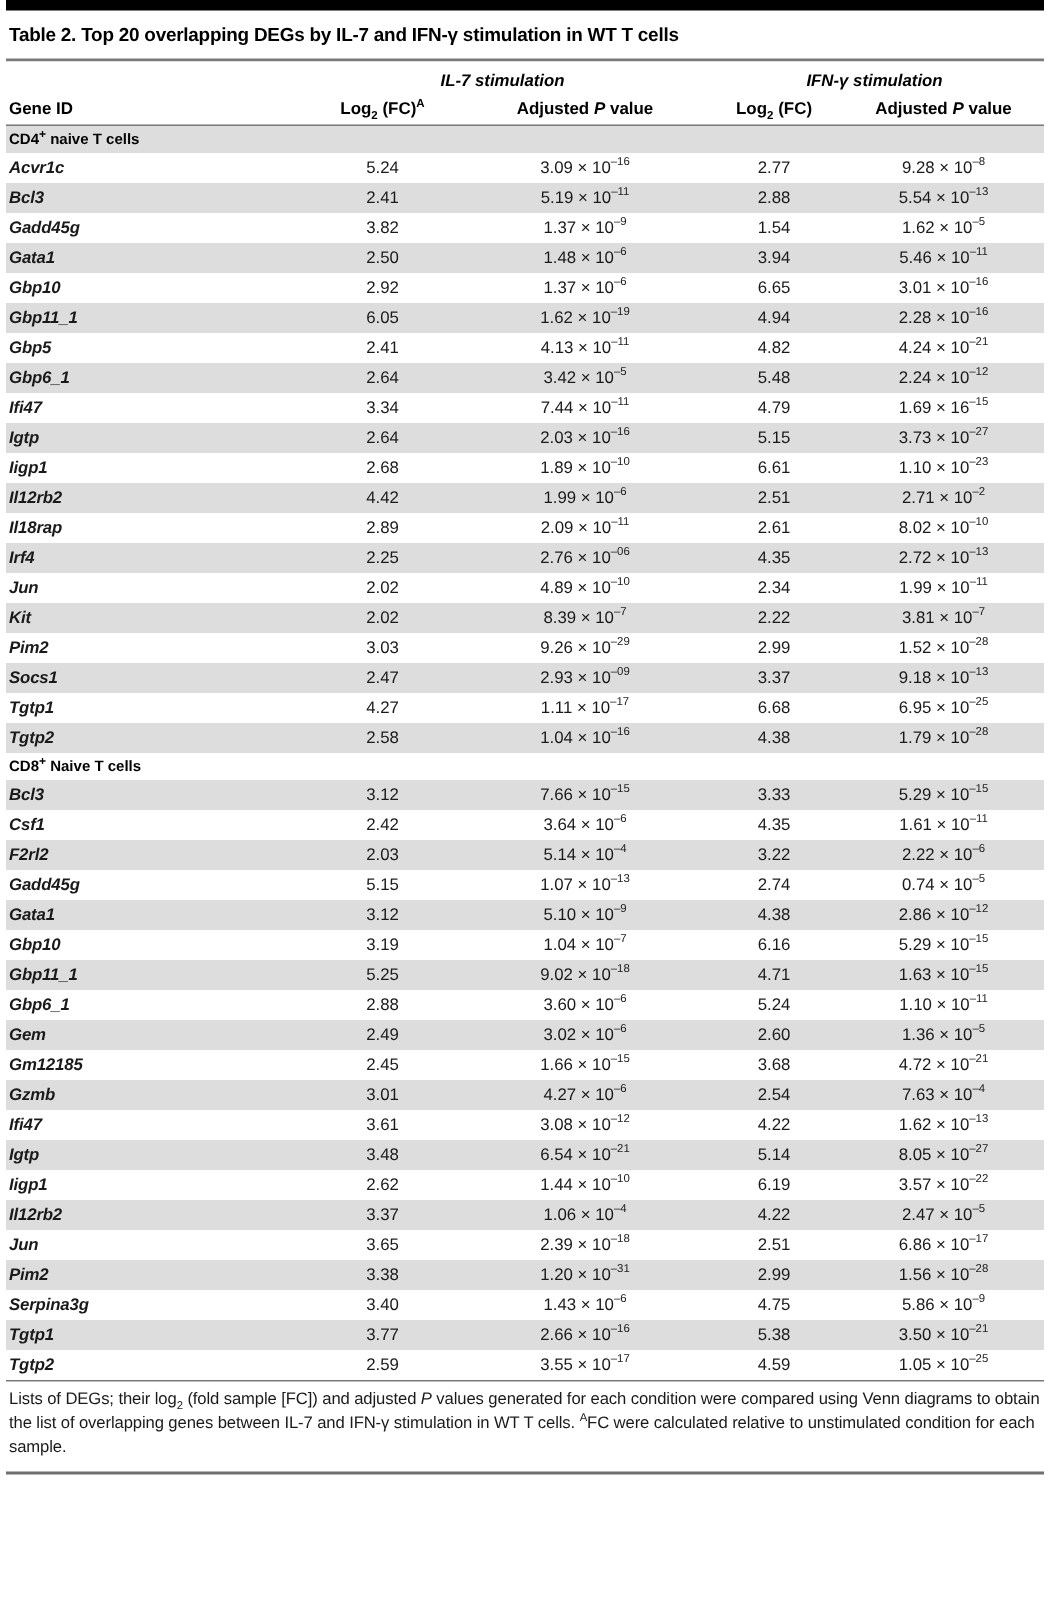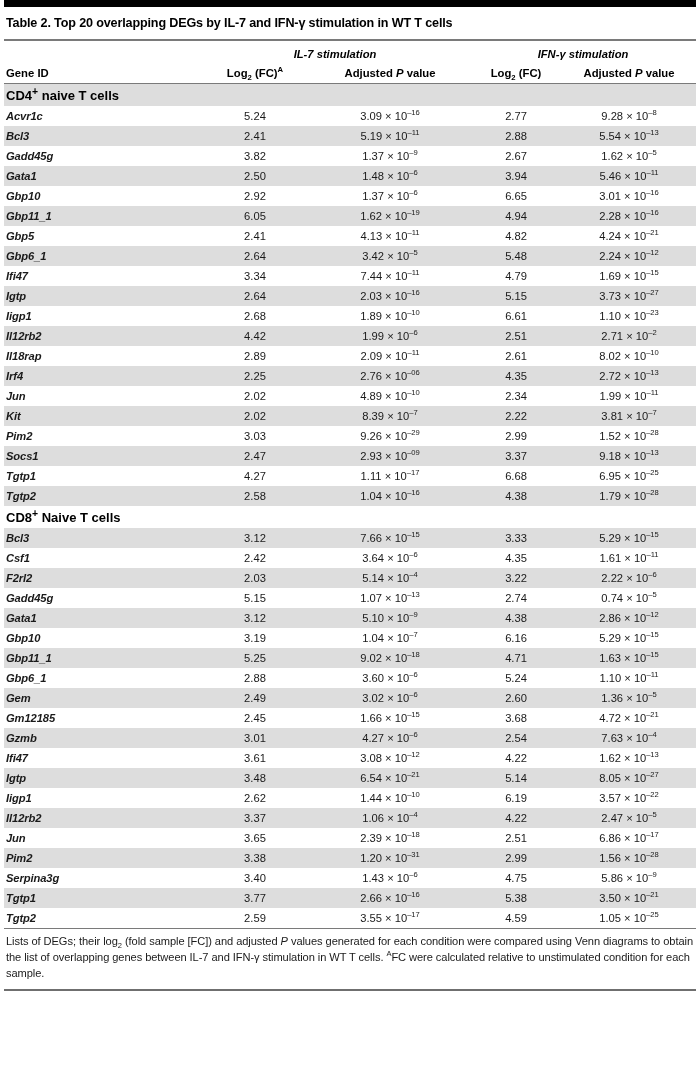--- a/index.html
+++ b/index.html
@@ -71,21 +71,21 @@
     padding: 3px 0 4px 0;
     border-bottom: 1.4px solid #7a7a7a;
     background: #ffffff;
     white-space: nowrap;
   }
   .hdr-row th.left { text-align: left; padding-left: 2px; }
   .hdr-row th.ctr  { text-align: center; }
 
   tr.section td {
     font-weight: bold;
-    font-size: 13px;
+    font-size: 10px;
     color: #000000;
     padding: 4px 0 3px 2px;
     text-align: left;
   }
   tr.data td {
     padding: 3px 0 3px 0;
     font-size: 11.2px;
     color: #1a1a1a;
     height: 14px;
   }
@@ -172,21 +172,21 @@
           <td class="gene">Bcl3</td>
           <td class="num">2.41</td>
           <td class="num"><span>5.19 × 10</span><sup>–11</sup></td>
           <td class="num">2.88</td>
           <td class="num"><span>5.54 × 10</span><sup>–13</sup></td>
         </tr>
         <tr class="data plain">
           <td class="gene">Gadd45g</td>
           <td class="num">3.82</td>
           <td class="num"><span>1.37 × 10</span><sup>–9</sup></td>
-          <td class="num">2.67</td>
+          <td class="num">1.54</td>
           <td class="num"><span>1.62 × 10</span><sup>–5</sup></td>
         </tr>
         <tr class="data shade">
           <td class="gene">Gata1</td>
           <td class="num">2.50</td>
           <td class="num"><span>1.48 × 10</span><sup>–6</sup></td>
           <td class="num">3.94</td>
           <td class="num"><span>5.46 × 10</span><sup>–11</sup></td>
         </tr>
         <tr class="data plain">
@@ -215,21 +215,21 @@
           <td class="num">2.64</td>
           <td class="num"><span>3.42 × 10</span><sup>–5</sup></td>
           <td class="num">5.48</td>
           <td class="num"><span>2.24 × 10</span><sup>–12</sup></td>
         </tr>
         <tr class="data plain">
           <td class="gene">Ifi47</td>
           <td class="num">3.34</td>
           <td class="num"><span>7.44 × 10</span><sup>–11</sup></td>
           <td class="num">4.79</td>
-          <td class="num"><span>1.69 × 10</span><sup>–15</sup></td>
+          <td class="num"><span>1.69 × 16</span><sup>–15</sup></td>
         </tr>
         <tr class="data shade">
           <td class="gene">Igtp</td>
           <td class="num">2.64</td>
           <td class="num"><span>2.03 × 10</span><sup>–16</sup></td>
           <td class="num">5.15</td>
           <td class="num"><span>3.73 × 10</span><sup>–27</sup></td>
         </tr>
         <tr class="data plain">
           <td class="gene">Iigp1</td>

